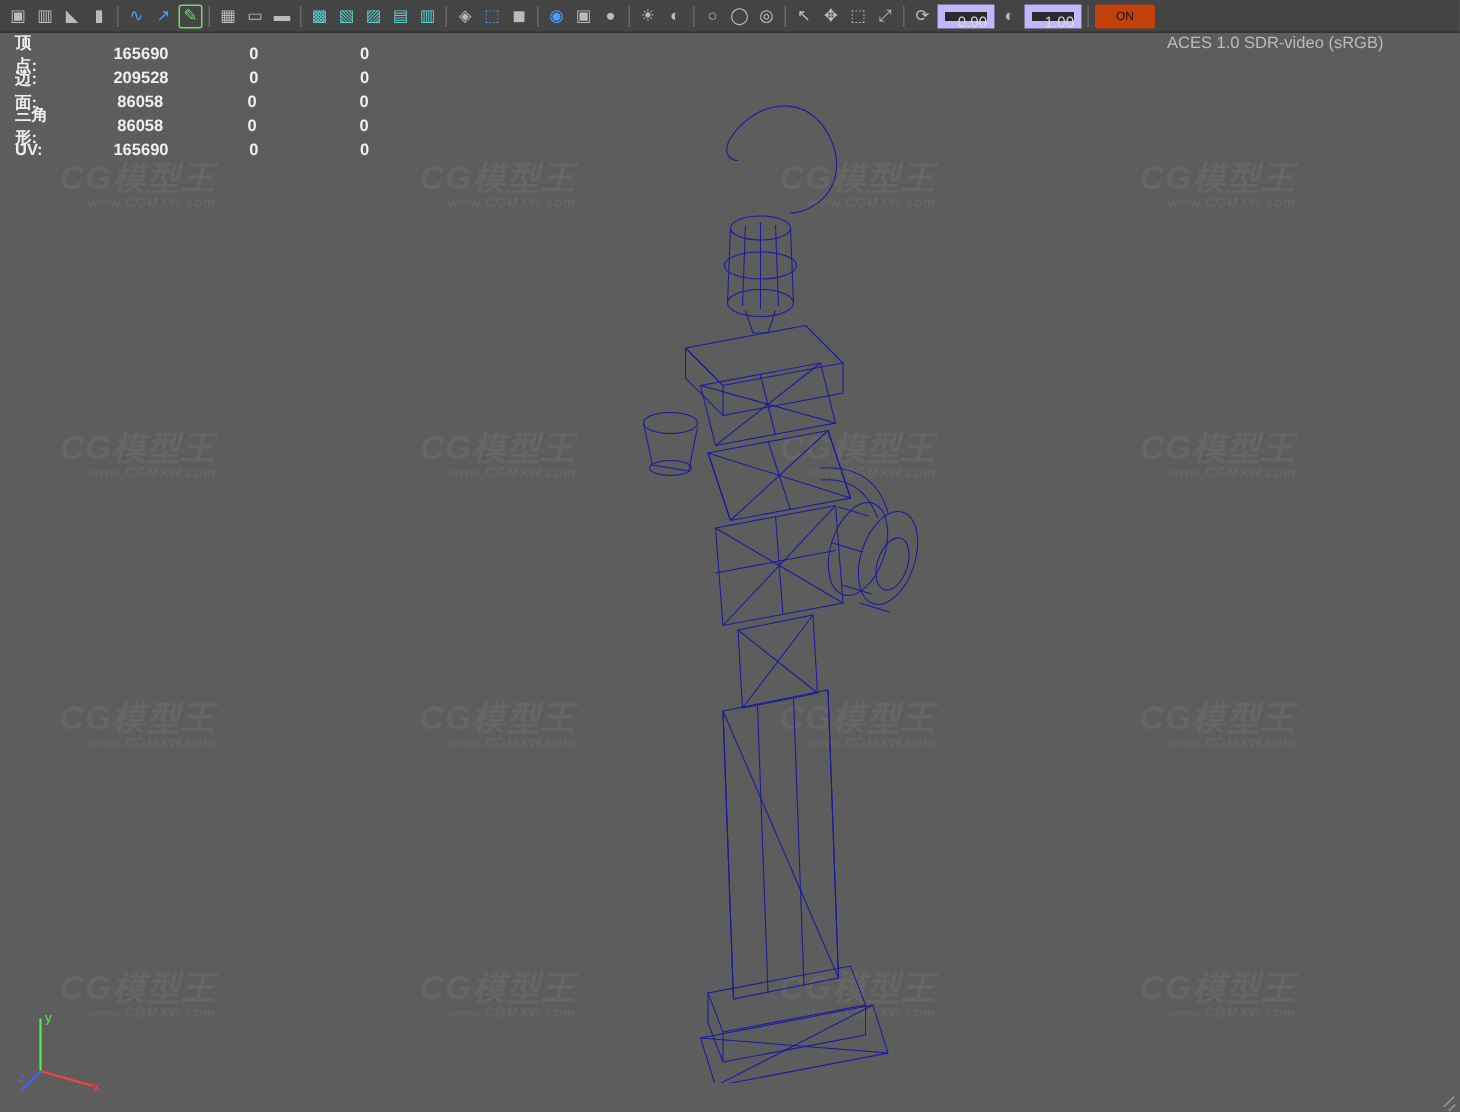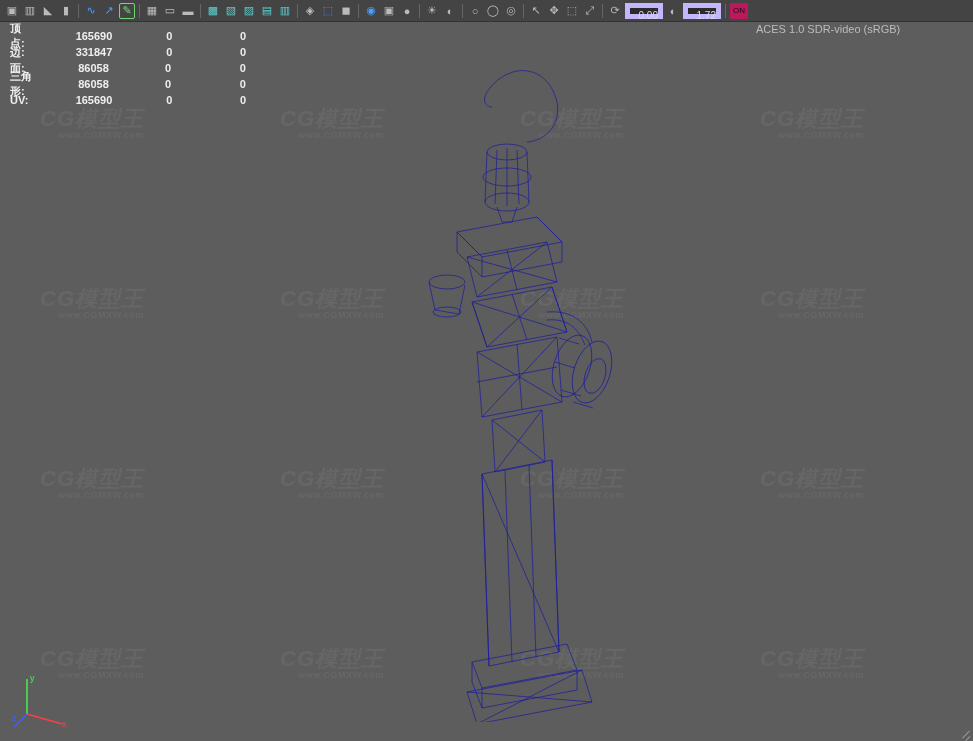--- a/index.html
+++ b/index.html
@@ -29,22 +29,22 @@
   width: 16px; height: 16px;
   display: flex; align-items: center; justify-content: center;
   color: #bbb;
   font-size: 11px;
   cursor: pointer;
 }
 .tb-icon.green { color: #6fd86f; border: 1px solid #6fd86f; border-radius: 2px; }
 .tb-icon.blue { color: #4a9eff; }
 .tb-icon.cyan { color: #5ad0d0; }
 .tb-icon.on-badge {
-  background: #be185d; color: #111; font-size: 8px; font-weight: normal;
-  border-radius: 2px; width: 18px;
+  background: #c2410c; color: #111; font-size: 8px; font-weight: normal;
+  border-radius: 2px; width: 40px;
 }
 .tb-sep { width: 1px; height: 14px; background: #666; margin: 0 2px; }
 .tb-num {
   width: 38px; height: 16px;
   background: #2b2b2b;
   color: #ddd;
   font-size: 10px;
   text-align: right;
   line-height: 16px;
   border: 5px solid #c4b5fd;
@@ -153,38 +153,38 @@
   <div class="tb-icon">◎</div>
   <div class="tb-sep"></div>
   <div class="tb-icon">↖</div>
   <div class="tb-icon">✥</div>
   <div class="tb-icon">⬚</div>
   <div class="tb-icon">⤢</div>
   <div class="tb-sep"></div>
   <div class="tb-icon">⟳</div>
   <div class="tb-num">0.00</div>
   <div class="tb-icon">◐</div>
-  <div class="tb-num">1.72</div>
+  <div class="tb-num">1.00</div>
   <div class="tb-sep"></div>
   <div class="tb-icon on-badge">ON</div>
   <div class="tb-text">ACES 1.0 SDR-video (sRGB)</div>
 </div>
 
 <div class="viewport">
 
   <div class="stats-panel">
     <div class="stats-row">
       <span class="lbl">顶点:</span>
       <span class="v">165690</span>
       <span class="v">0</span>
       <span class="v">0</span>
     </div>
     <div class="stats-row">
       <span class="lbl">边:</span>
-      <span class="v">331847</span>
+      <span class="v">209528</span>
       <span class="v">0</span>
       <span class="v">0</span>
     </div>
     <div class="stats-row">
       <span class="lbl">面:</span>
       <span class="v">86058</span>
       <span class="v">0</span>
       <span class="v">0</span>
     </div>
     <div class="stats-row">

